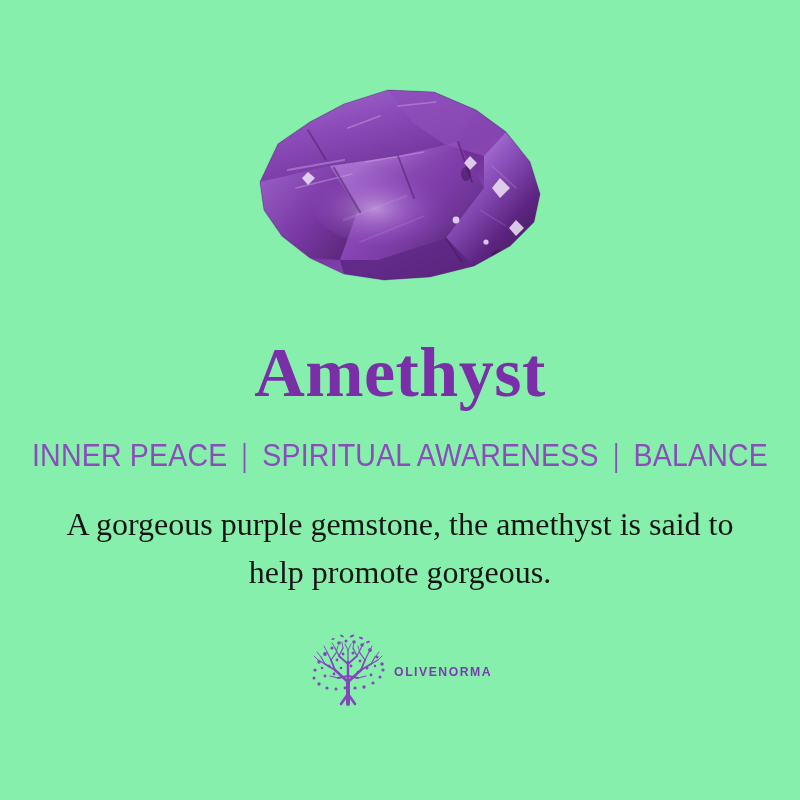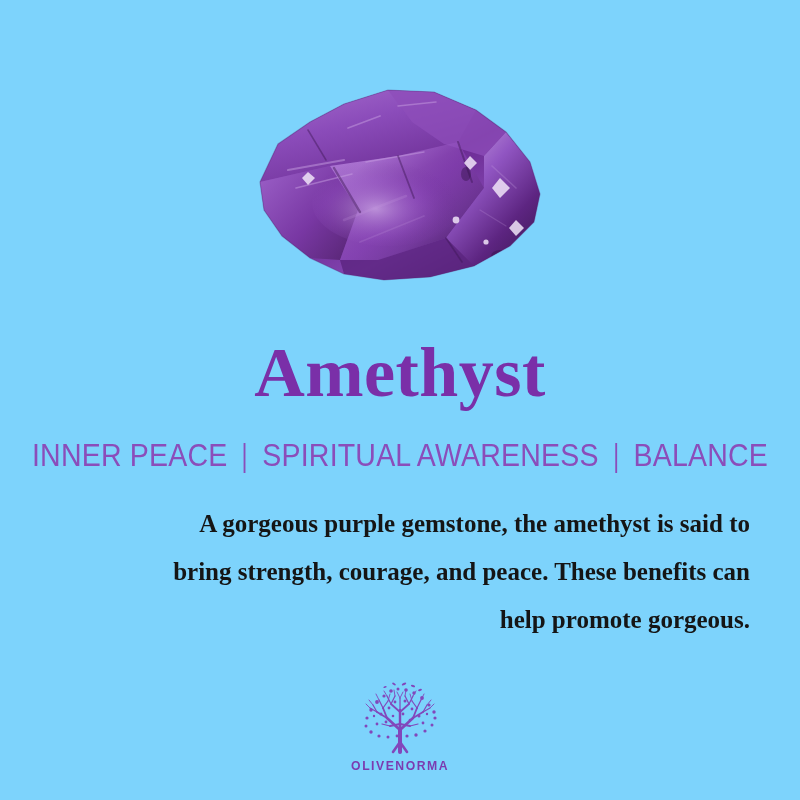--- a/index.html
+++ b/index.html
@@ -11,21 +11,21 @@
     width: 800px;
     height: 800px;
     font-family: "Liberation Sans", sans-serif;
     overflow: hidden;
   }
 
   .card {
     position: relative;
     width: 800px;
     height: 800px;
-    background: #7dd3fc;
+    background: #86efac;
     display: flex;
     flex-direction: column;
     align-items: center;
   }
 
   
   .hero {
     position: relative;
     width: 800px;
     height: 320px;
@@ -82,35 +82,35 @@
     margin: 0 18px;
     position: relative;
     top: 2px;
   }
 
   
   .body-copy {
     margin: 0;
     padding-top: 26px;
     width: 700px;
-    text-align: right;
+    text-align: center;
     font-family: "Liberation Serif", "DejaVu Serif", serif;
-    font-weight: 700;
-    font-size: 25px;
+    font-weight: 400;
+    font-size: 32px;
     line-height: 48px;
     color: #151515;
   }
   .body-line { display: block; }
 
   
   .logo {
     margin: 0;
     padding-top: 36px;
     display: flex;
-    flex-direction: column;
+    flex-direction: row;
     align-items: center;
   }
   .logo-tree {
     display: block;
     width: 86px;
     height: 76px;
   }
   .logo-word {
     margin-top: 2px;
     font-family: "Liberation Sans", sans-serif;
@@ -236,21 +236,20 @@
   <div class="keywords">
     <span class="kw">INNER PEACE</span>
     <span class="kw-sep"></span>
     <span class="kw">SPIRITUAL AWARENESS</span>
     <span class="kw-sep"></span>
     <span class="kw">BALANCE</span>
   </div>
 
   <p class="body-copy">
     <span class="body-line">A gorgeous purple gemstone, the amethyst is said to</span>
-    <span class="body-line">bring strength, courage, and peace. These benefits can</span>
     <span class="body-line">help promote gorgeous.</span>
   </p>
 
   <div class="logo">
     <svg class="logo-tree" viewBox="0 0 86 76">
       <g stroke="#8247bb" fill="none" stroke-linecap="round">
 
         <path d="M43,72 L43,48" stroke-width="4"></path>
         <path d="M36,72 L43,62 L50,72" stroke-width="2.6"></path>
 

